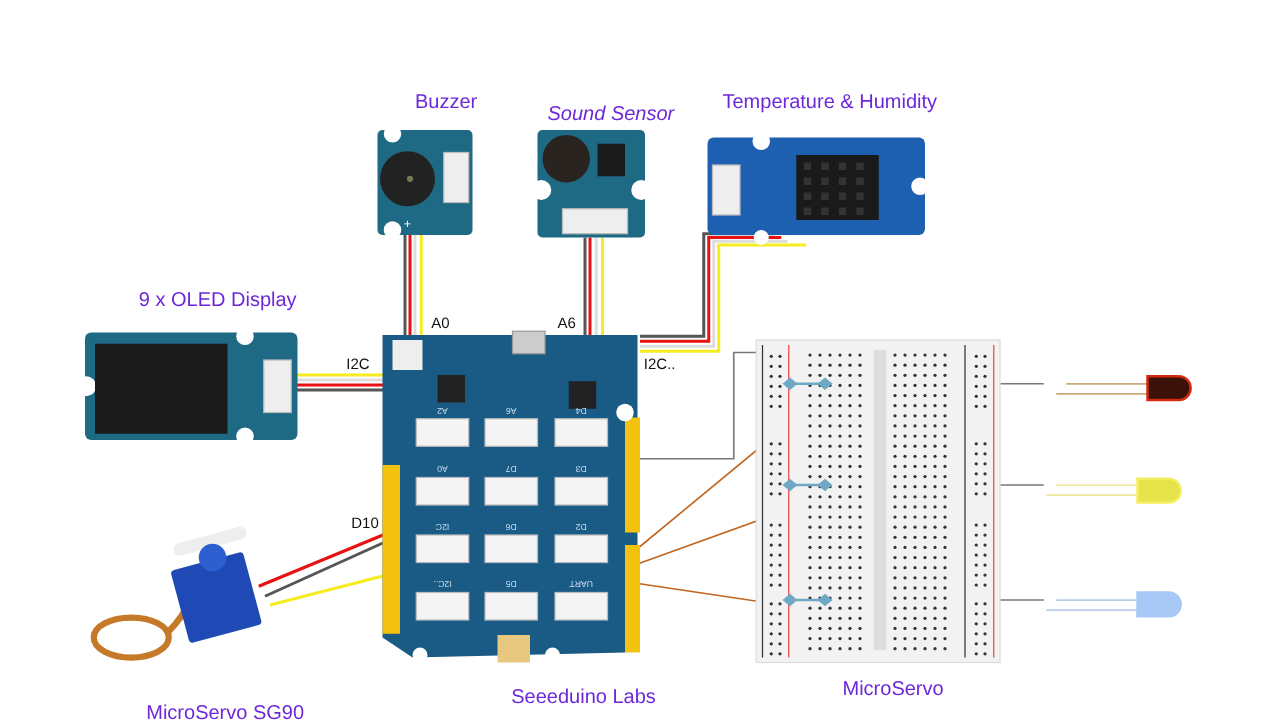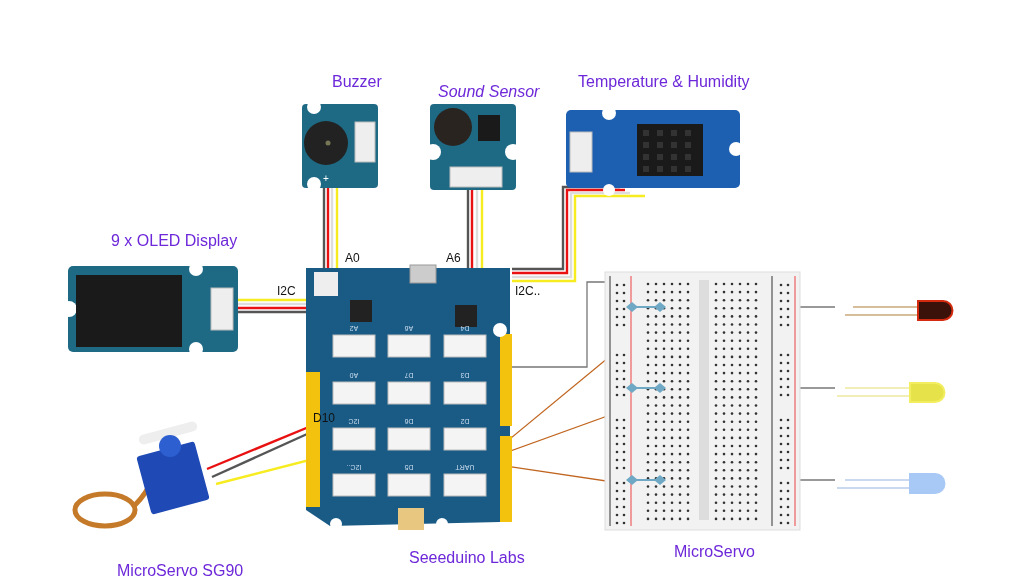--- a/index.html
+++ b/index.html
@@ -664,13 +664,13 @@
 <div class="label" style="left:578px;top:73px;">Temperature &amp; Humidity</div>
 <div class="label" style="left:111px;top:232px;">9 x OLED Display</div>
 <div class="label" style="left:117px;top:549px;margin-top:13px;">MicroServo SG90</div>
 <div class="label" style="left:365px;top:549px;margin-left:44px;">Seeeduino Labs</div>
 <div class="label" style="left:674px;top:543px;">MicroServo</div>
 
 <div class="pin-label" style="left:345px;top:251px;">A0</div>
 <div class="pin-label" style="left:446px;top:251px;">A6</div>
 <div class="pin-label" style="left:515px;top:284px;">I2C..</div>
 <div class="pin-label" style="left:277px;top:284px;">I2C</div>
-<div class="pin-label" style="left:281px;top:411px;margin-left:32px;">D10</div>
+<div class="pin-label" style="left:281px;top:411px;">D10</div>
 
 </body></html>

